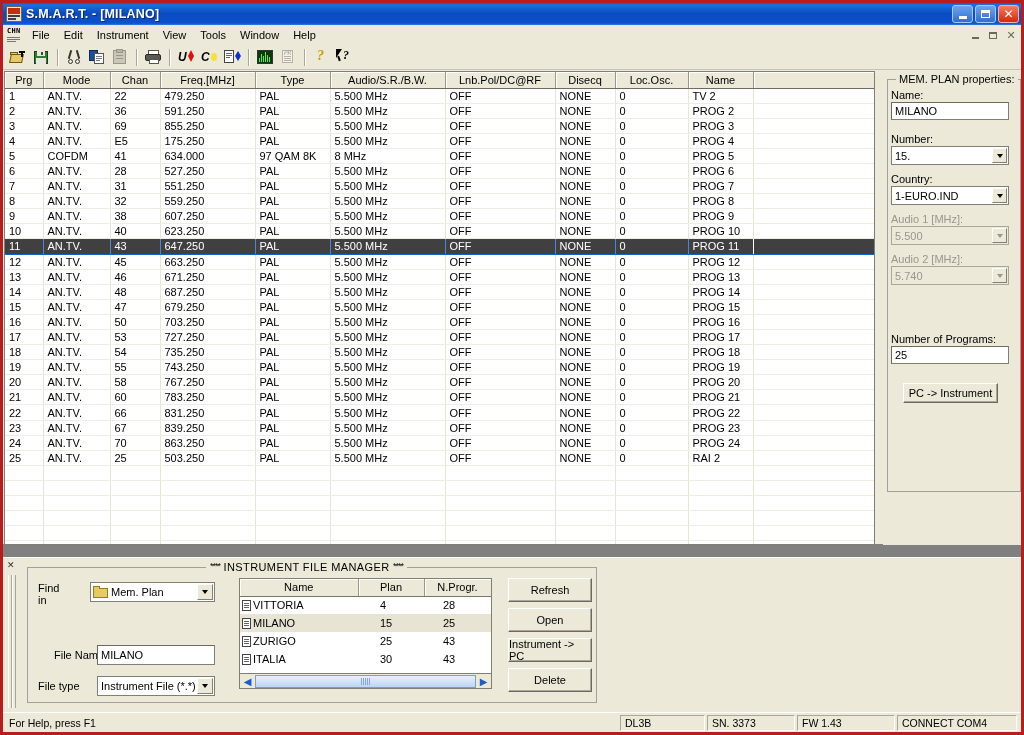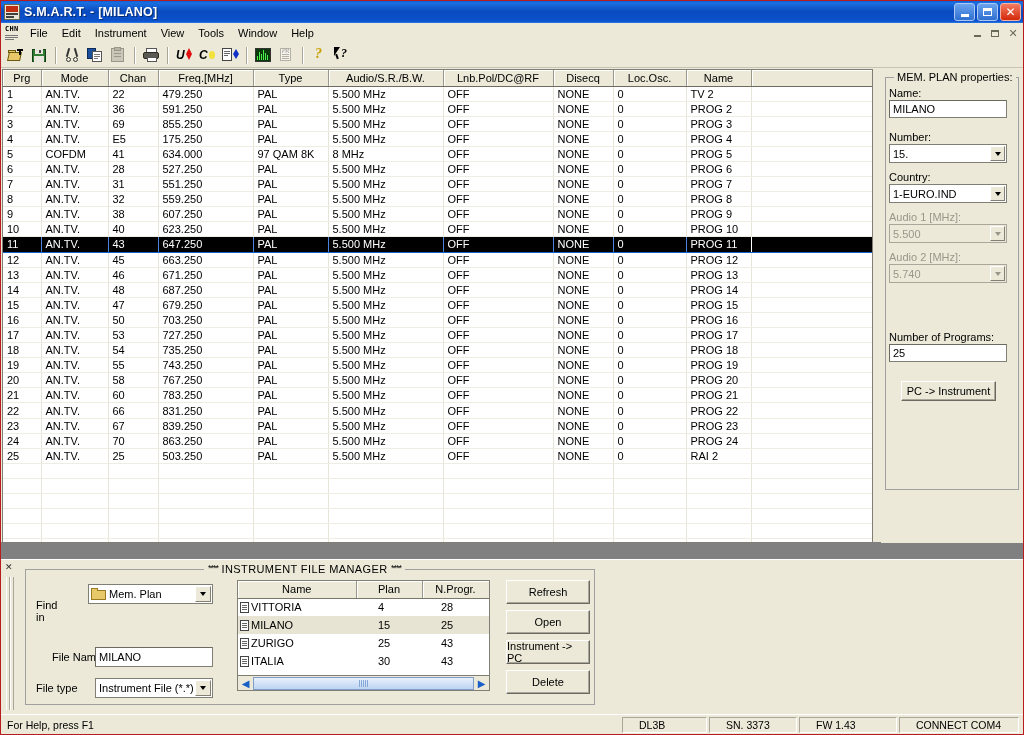--- a/index.html
+++ b/index.html
@@ -5,21 +5,21 @@
   html,body{margin:0;padding:0;}
   body{
     width:1024px;height:735px;overflow:hidden;
     font-family:"Liberation Sans","DejaVu Sans",sans-serif;
     font-size:11px;
     background:#d6d3ce;
     -webkit-font-smoothing:none;
   }
   .app{position:relative;width:1024px;height:735px;
        background:#ece9d8;
-       border:1px solid #b91c1c;box-sizing:border-box;
+       border:3px solid #b91c1c;box-sizing:border-box;
        display:flex;flex-direction:column;}
 
   
   .titlebar{
     height:22px;flex:0 0 22px;
     background:linear-gradient(to bottom,#0a5fd6 0%,#1b6fe0 8%,#0a4bbf 48%,#0c52cd 92%,#2f7de8 100%);
     display:flex;align-items:center;padding:0 2px 0 3px;box-sizing:border-box;
   }
   .title-icon{width:16px;height:16px;flex:0 0 16px;margin-right:4px;
     background:#e8e4d8;border:1px solid #6a6a50;box-sizing:border-box;position:relative;overflow:hidden;}
@@ -77,21 +77,21 @@
     background:#ece9d8;border-right:1px solid #9a968a;border-bottom:1px solid #6f6b60;
     height:16px;font-weight:normal;font-size:11px;color:#000;text-align:center;
     padding:0;box-sizing:border-box;
     box-shadow:inset 1px 1px 0 #fff;
   }
   table.grid td{
     height:15.1px;border-right:1px solid #e7e4d8;border-bottom:1px solid #efece1;
     padding:0 0 0 4px;font-size:11px;color:#000;white-space:nowrap;overflow:hidden;
     box-sizing:border-box;
   }
-  tr.sel td{background:#000000;color:#fff;border-right-color:#4a84dd;border-bottom-color:#1060d0;}
+  tr.sel td{background:#404040;color:#fff;border-right-color:#4a84dd;border-bottom-color:#1060d0;}
   tr.sel td.namecell{border-right:1px solid #fff;}
   .filler td{border-right:1px solid #e7e4d8;border-bottom:1px solid #efece1;}
 
   
   .props{position:absolute;left:879px;top:0;width:142px;height:474px;
     background:#ece9d8;box-sizing:border-box;}
   .groupbox{position:absolute;left:4px;top:8px;width:134px;height:413px;
     border:1px solid #a0a0a0;box-sizing:border-box;}
   .gb-legend{position:absolute;left:8px;top:-7px;background:#ece9d8;padding:0 3px;font-size:11px;color:#000;white-space:nowrap;}
   .pf{position:absolute;left:8px;width:118px;}
@@ -159,21 +159,21 @@
     display:flex;align-items:center;justify-content:center;}
   .hsthumb .grip{width:9px;height:7px;
      background:repeating-linear-gradient(to right,#86a8d8 0 1px,transparent 1px 2px);}
   .ifm-btns{position:absolute;left:480px;top:10px;width:84px;}
   .ifm-btns .btn{height:24px;margin-bottom:6px;}
 
   
   .statusbar{flex:0 0 20px;height:20px;background:#ece9d8;display:flex;align-items:center;
     border-top:1px solid #fff;box-sizing:border-box;padding:0 2px;}
   .sb-pane{height:16px;border:1px solid #aaa69a;border-right-color:#fff;border-bottom-color:#fff;
-    box-sizing:border-box;font-size:10.5px;color:#000;display:flex;align-items:center;padding-left:16px;margin-right:2px;}
+    box-sizing:border-box;font-size:10.5px;color:#000;display:flex;align-items:center;padding-left:4px;margin-right:2px;}
   .sb-main{flex:1 1 auto;border:none;padding-left:4px;}
 </style>
 </head>
 <body>
 
 <div class="app">
 
   <div class="titlebar">
     <div class="title-icon">
       <i class="ti1"></i>
@@ -857,21 +857,21 @@
         <span class="bar b2"></span>
     </div>
 
     <div class="ifm">
       <div class="ifm-legend">
         <span class="stars">****</span>
         <span>INSTRUMENT FILE MANAGER</span>
         <span class="stars">****</span>
       </div>
 
-      <div style="position:absolute;left:10px;top:29px;width:12px" class="lbl">Find in</div>
+      <div style="position:absolute;left:10px;top:14px;width:12px" class="lbl">Find in</div>
       <div class="fcombo" style="position:absolute;left:62px;top:14px;width:125px">
         <span class="folder-ico">
             <span class="fb"></span>
             <span class="ft"></span>
           </span>
         <span>Mem. Plan</span>
         <span class="arrowbtn">
             <span class="caret"></span>
           </span>
       </div>

